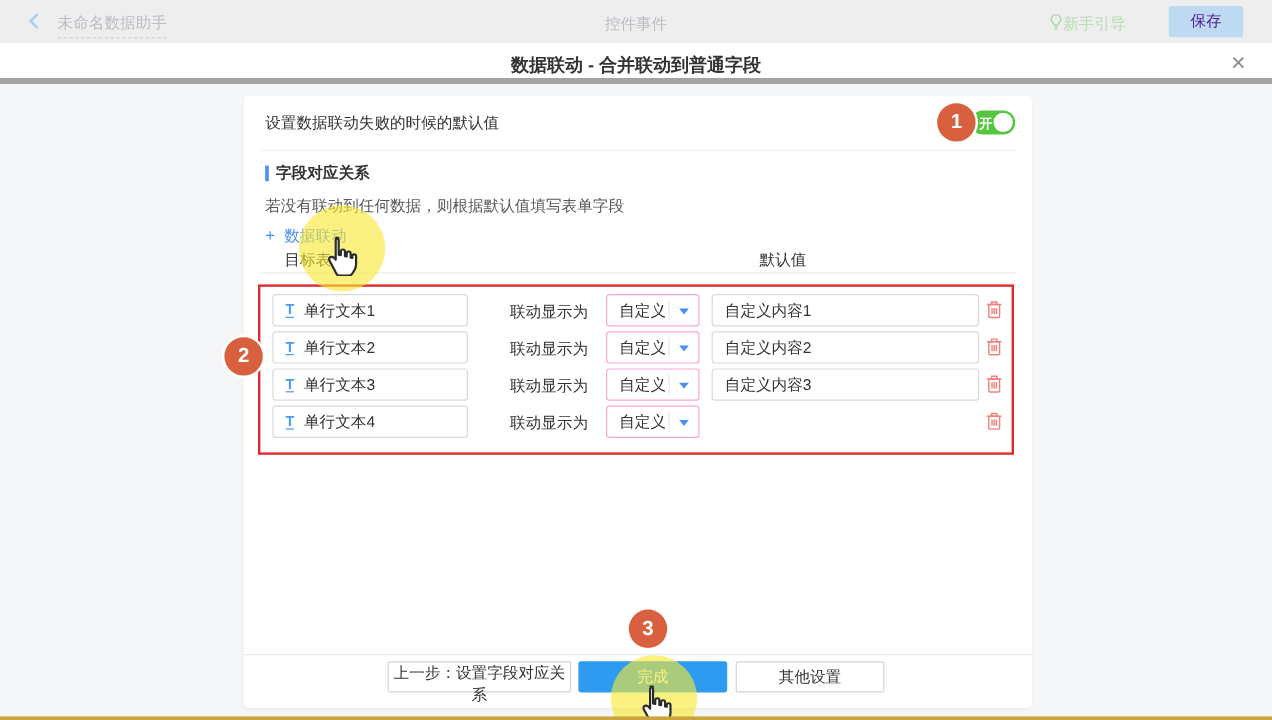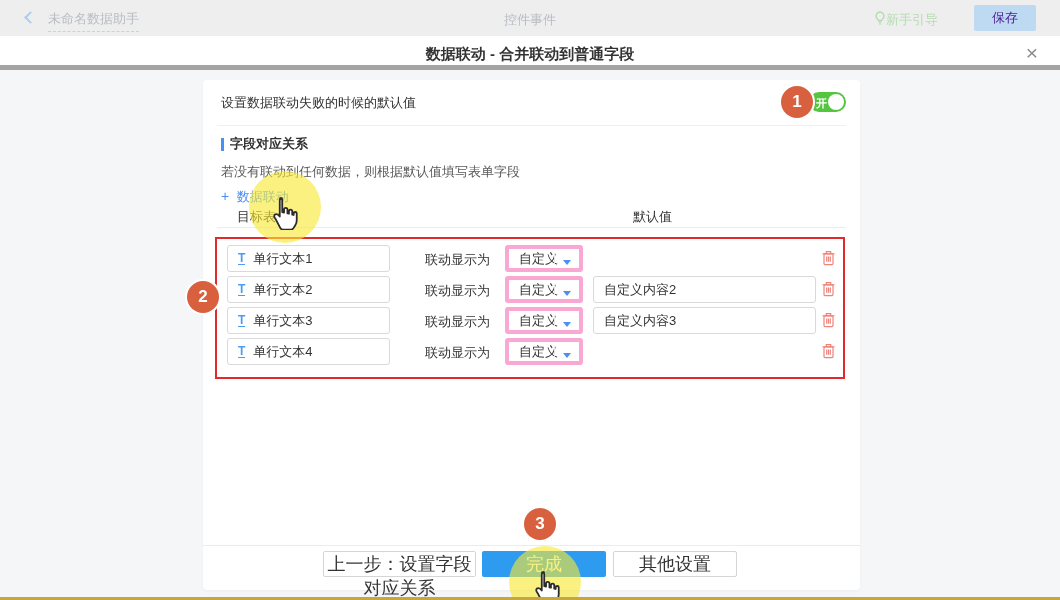--- a/index.html
+++ b/index.html
@@ -101,21 +101,21 @@
     background:#fff; border:1px solid #d9d9d9; border-radius:3px;
     display:flex; align-items:center; padding-left:10px; cursor:pointer;
   }
   .t-icon {
     color:#4a9cf5; font-weight:bold; font-size:12px; border-bottom:1px solid #4a9cf5;
     line-height:12px; margin-right:8px;
   }
   .relation-text { position:absolute; left:222px; top:6px; color:#333; }
   .mode-select {
     position:absolute; left:302px; top:0; width:78px; height:27px;
-    background:#fff; border:4px solid #f9a8d4; border-radius:3px;
+    background:#fff; border:1px solid #f9a8d4; border-radius:3px;
     display:flex; align-items:center; padding-left:10px; cursor:pointer;
   }
   .select-divider { position:absolute; right:24px; top:4px; bottom:4px; width:1px; background:#e8e8e8; }
   .caret-down {
     position:absolute; right:8px; top:11px; width:0; height:0;
     border-left:4px solid transparent; border-right:4px solid transparent;
     border-top:5px solid #4a90f2;
   }
   .value-input {
     position:absolute; left:390px; top:0; width:223px; height:27px;
@@ -123,21 +123,21 @@
     font-size:13px; color:#333; font-family:inherit; background:#fff;
   }
   .trash-btn {
     position:absolute; left:617px; top:5px; width:16px; height:17px;
     background:none; border:none; cursor:pointer; padding:0;
   }
 
   
   .footer-divider { position:absolute; left:0; right:0; top:465px; border-bottom:1px solid #ececec; }
   .btn {
-    position:absolute; top:471px; height:26px; font-size:18px; border-radius:2px;
+    position:absolute; top:471px; height:26px; font-size:13px; border-radius:2px;
     cursor:pointer; font-family:inherit;
   }
   .btn-outline { background:#fff; border:1px solid #d5d5d5; color:#333; }
   .btn-prev  { left:120px; width:153px; }
   .btn-done  { left:279px; width:124px; background:#2d9cf0; border:none; color:#fff; }
   .btn-other { left:410px; width:124px; }
 
   
   .badge {
     position:absolute; width:32px; height:32px; border-radius:50%;
@@ -219,20 +219,21 @@
       <div class="field-box">
         <span class="t-icon">T</span>
         <span>单行文本1</span>
       </div>
       <span class="relation-text">联动显示为</span>
       <div class="mode-select">
         <span>自定义</span>
         <span class="select-divider"></span>
         <span class="caret-down"></span>
       </div>
+      <input class="value-input" value="自定义内容1" style="">
       <button class="trash-btn">
         <span><svg width="15" height="16" viewBox="0 0 15 16" fill="none" stroke="#ef837a" stroke-width="1.2">
               <path d="M1.5 3.8h12"></path>
               <path d="M5.3 3.8V1.6h4.4v2.2"></path>
               <rect x="3" y="3.8" width="9" height="10.8" rx="1"></rect>
               <path d="M5.7 6.6v5.2M7.5 6.6v5.2M9.3 6.6v5.2"></path>
             </svg></span>
       </button>
     </div>
 

